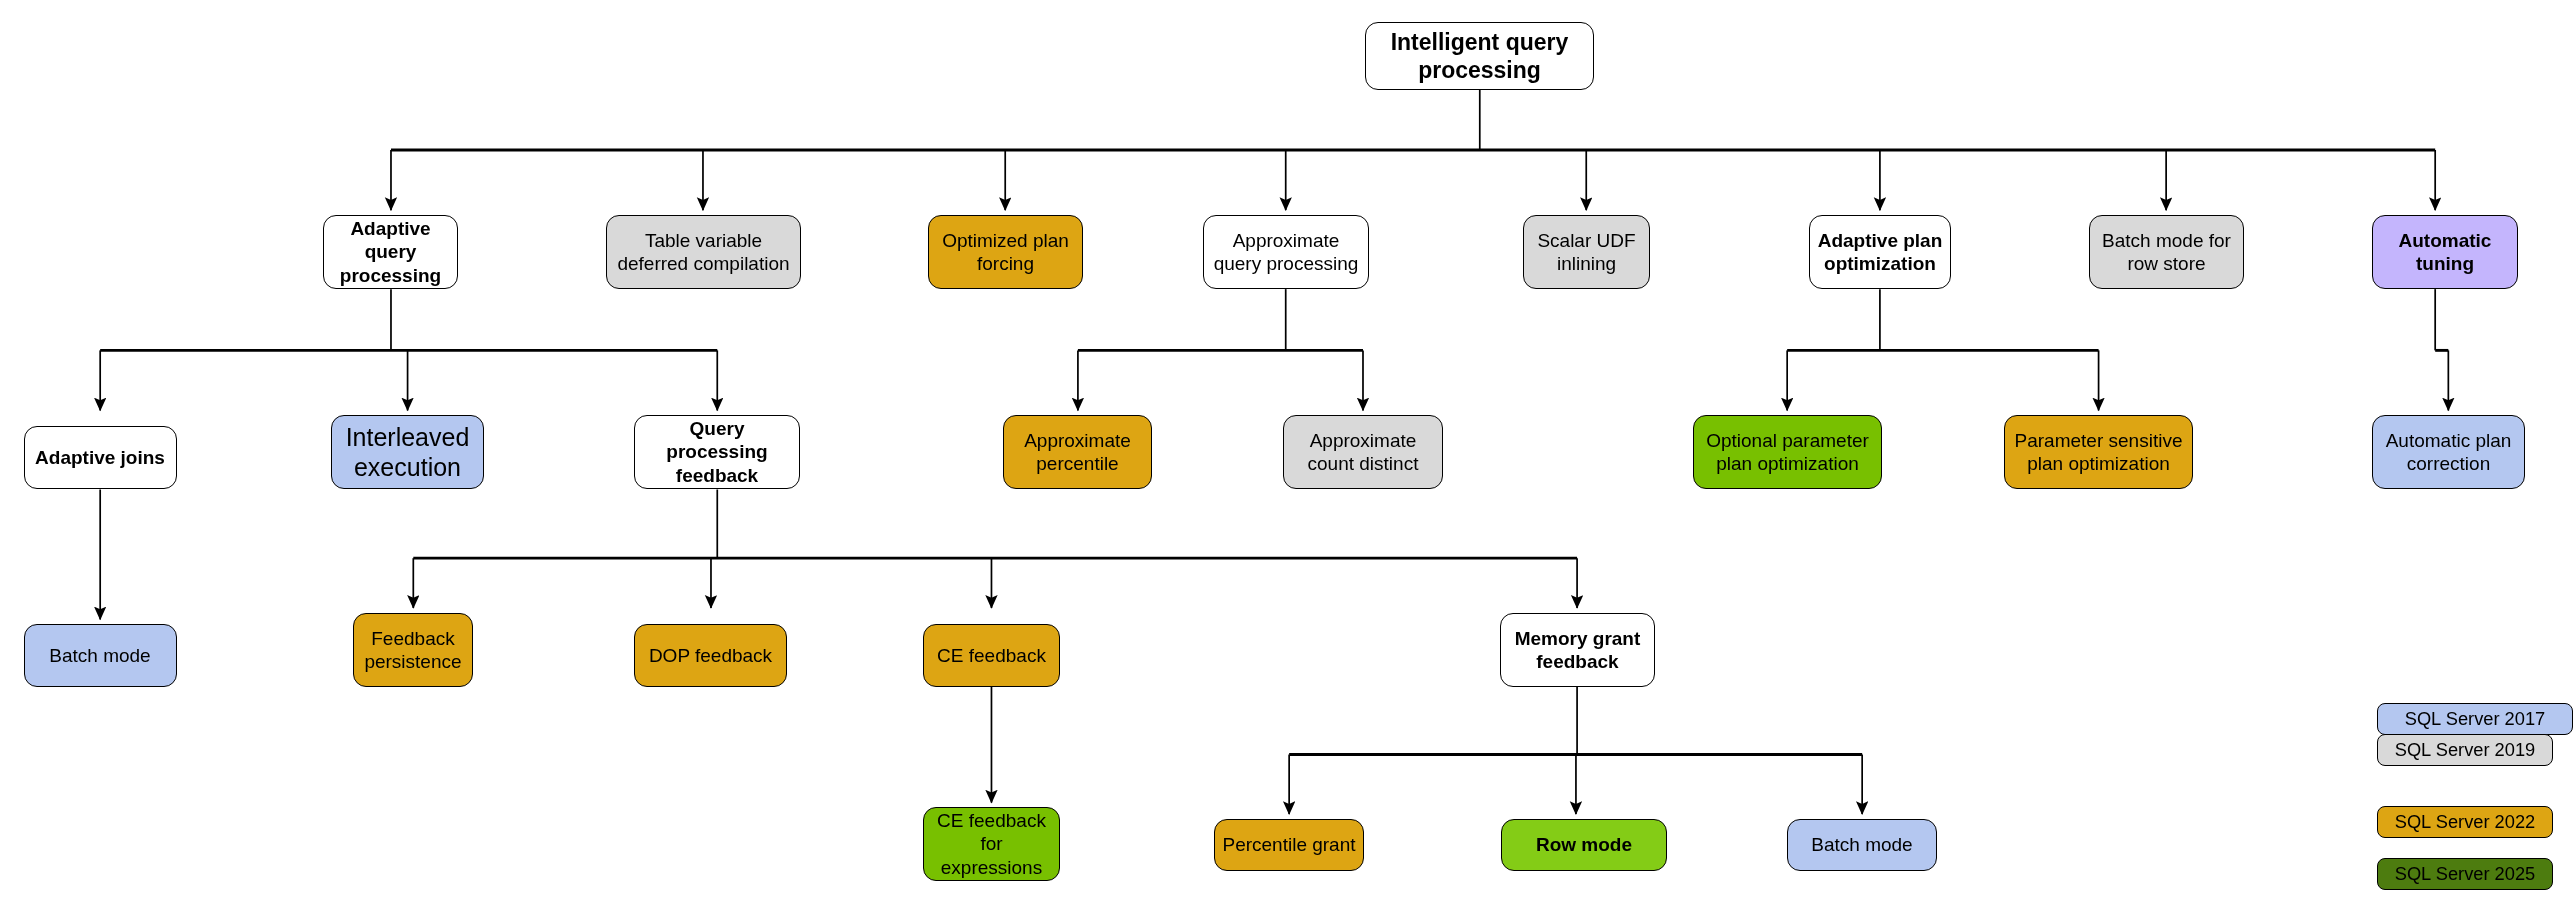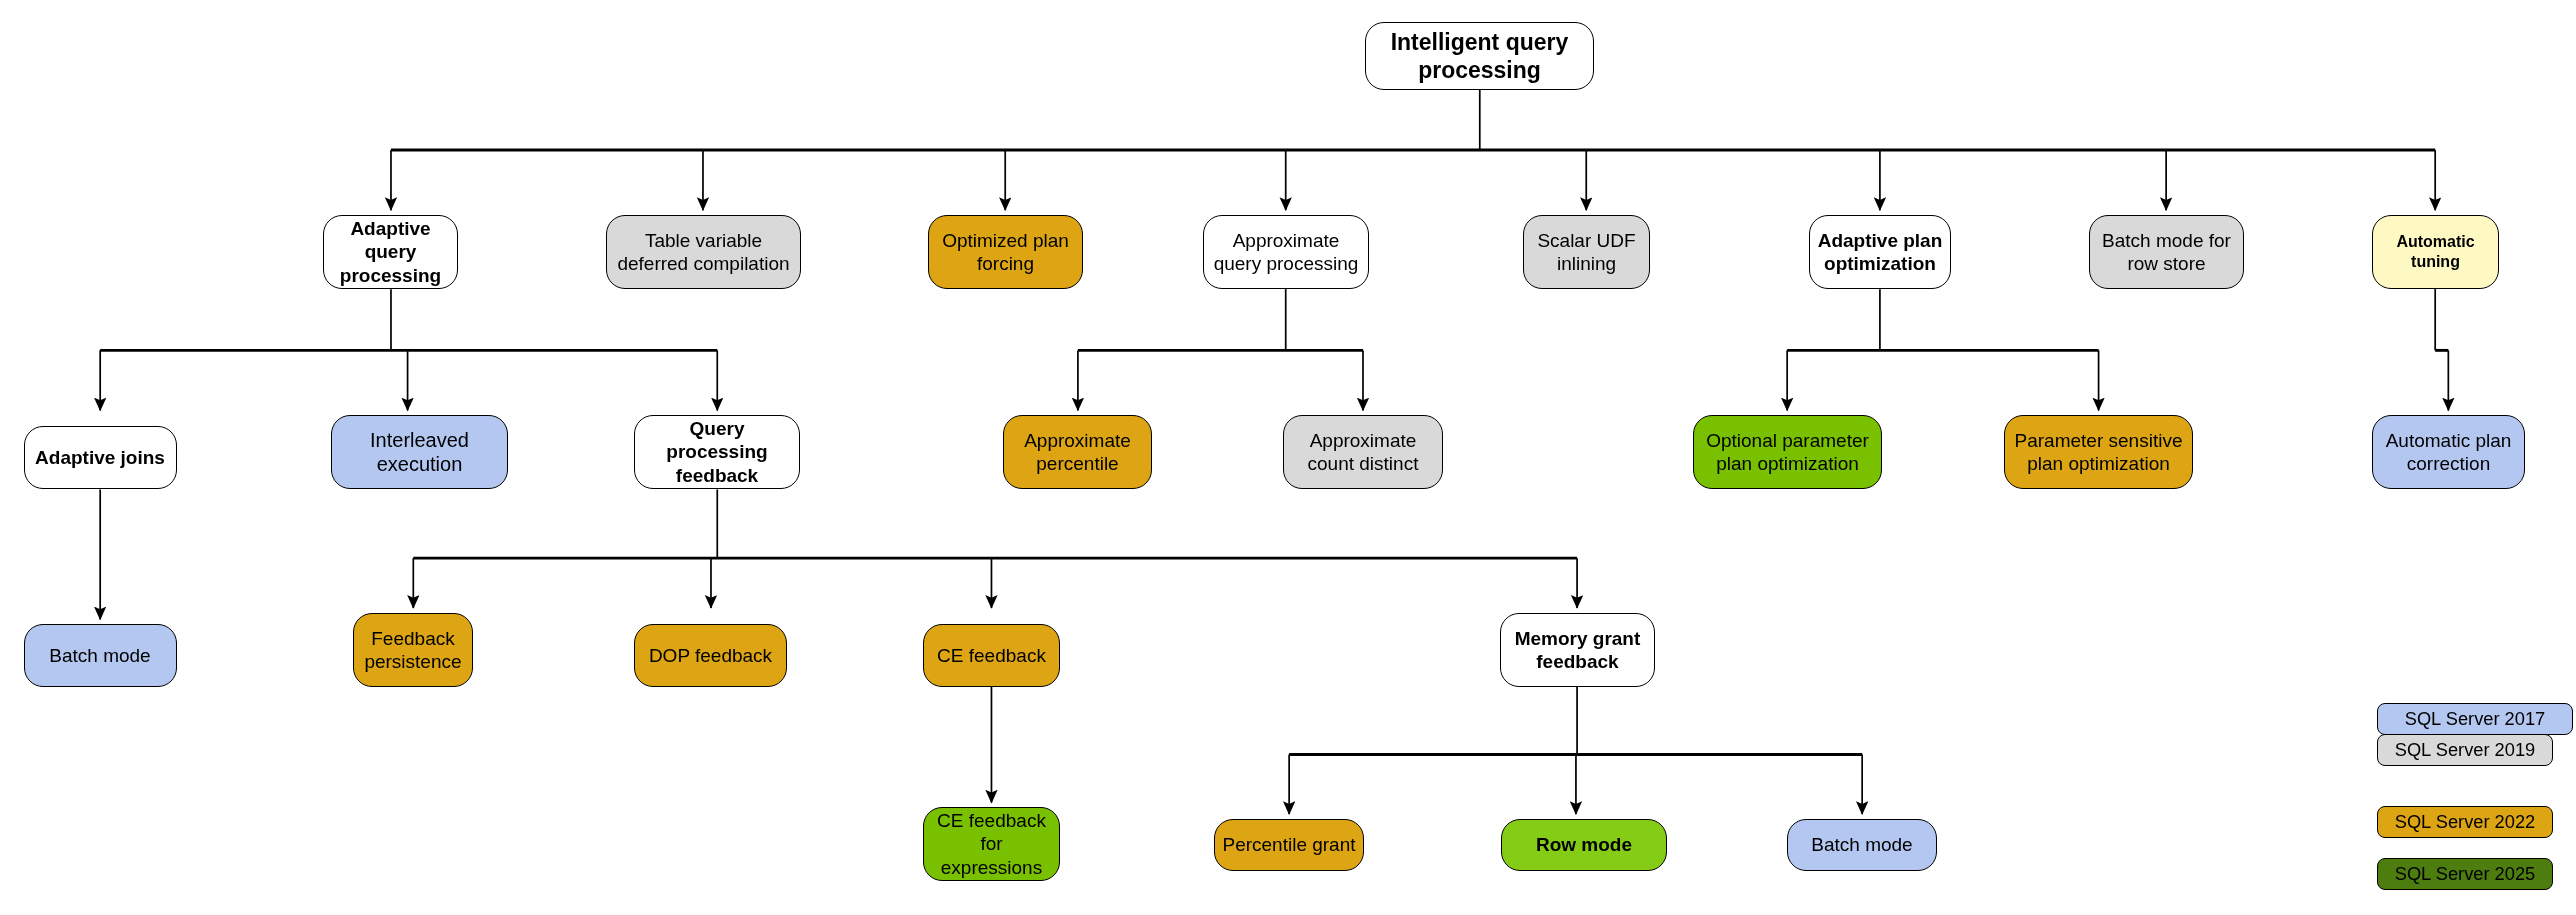--- a/index.html
+++ b/index.html
@@ -1,20 +1,20 @@
 <!DOCTYPE html>
 <html style="font-size:9.2px"><head>
 <meta charset="utf-8">
 <style>
   html,body{margin:0;padding:0;background:#ffffff;}
   body{width:2576px;height:916px;font-family:"Liberation Sans",sans-serif;}
   #stage{position:relative;width:2576px;height:916px;overflow:hidden;background:#fff;}
   #edges{position:absolute;left:0;top:0;width:2576px;height:916px;}
   .node{position:absolute;box-sizing:border-box;display:flex;align-items:center;justify-content:center;
-        text-align:center;border:1.7px solid #000;border-radius:19px;background:#fff;color:#000;
+        text-align:center;border:1.7px solid #000;border-radius:13px;background:#fff;color:#000;
         font-family:"Liberation Sans",sans-serif;line-height:1.22;padding:2.3px 4.6px;z-index:5;}
   .node .lbl{display:block;white-space:pre-line;}
   .legend-box{position:absolute;box-sizing:border-box;display:flex;align-items:center;justify-content:center;
         border:1.7px solid #000;border-radius:8px;font-family:"Liberation Sans",sans-serif;z-index:6;}
 </style>
 </head>
 <body>
 
 <div id="stage">
   <svg id="edges" viewBox="0 0 4500 1600" xmlns="http://www.w3.org/2000/svg">
@@ -89,28 +89,28 @@
 inlining</span>
       </div>
       <div class="node" style="left: 1809px; top: 215px; width: 142px; height: 74px; background: rgb(255, 255, 255); font-size: 19px; font-weight: 700;">
         <span class="lbl">Adaptive plan
 optimization</span>
       </div>
       <div class="node" style="left: 2089px; top: 215px; width: 155px; height: 74px; background: rgb(217, 217, 217); font-size: 19px; font-weight: 400;">
         <span class="lbl">Batch mode for
 row store</span>
       </div>
-      <div class="node" style="left: 2372px; top: 215px; width: 127px; height: 74px; background: #fef9c3; font-size: 16px; font-weight: 700;">
+      <div class="node" style="left: 2372px; top: 215px; width: 146px; height: 74px; background: #c4b5fd; font-size: 19px; font-weight: 700;">
         <span class="lbl">Automatic
 tuning</span>
       </div>
       <div class="node" style="left: 23.5px; top: 426px; width: 153px; height: 63px; background: rgb(255, 255, 255); font-size: 19px; font-weight: 700;">
         <span class="lbl">Adaptive joins</span>
       </div>
-      <div class="node" style="left: 331px; top: 415px; width: 177px; height: 74px; background: rgb(180, 199, 240); font-size: 20px; font-weight: 400; justify-content: center;">
+      <div class="node" style="left: 331px; top: 415px; width: 153px; height: 74px; background: rgb(180, 199, 240); font-size: 25px; font-weight: 400; justify-content: center;">
         <span class="lbl">Interleaved
 execution</span>
       </div>
       <div class="node" style="left: 634px; top: 415px; width: 166px; height: 74px; background: rgb(255, 255, 255); font-size: 19px; font-weight: 700;">
         <span class="lbl">Query processing
 feedback</span>
       </div>
       <div class="node" style="left: 1003px; top: 415px; width: 149px; height: 74px; background: rgb(221, 165, 19); font-size: 19px; font-weight: 400;">
         <span class="lbl">Approximate
 percentile</span>

